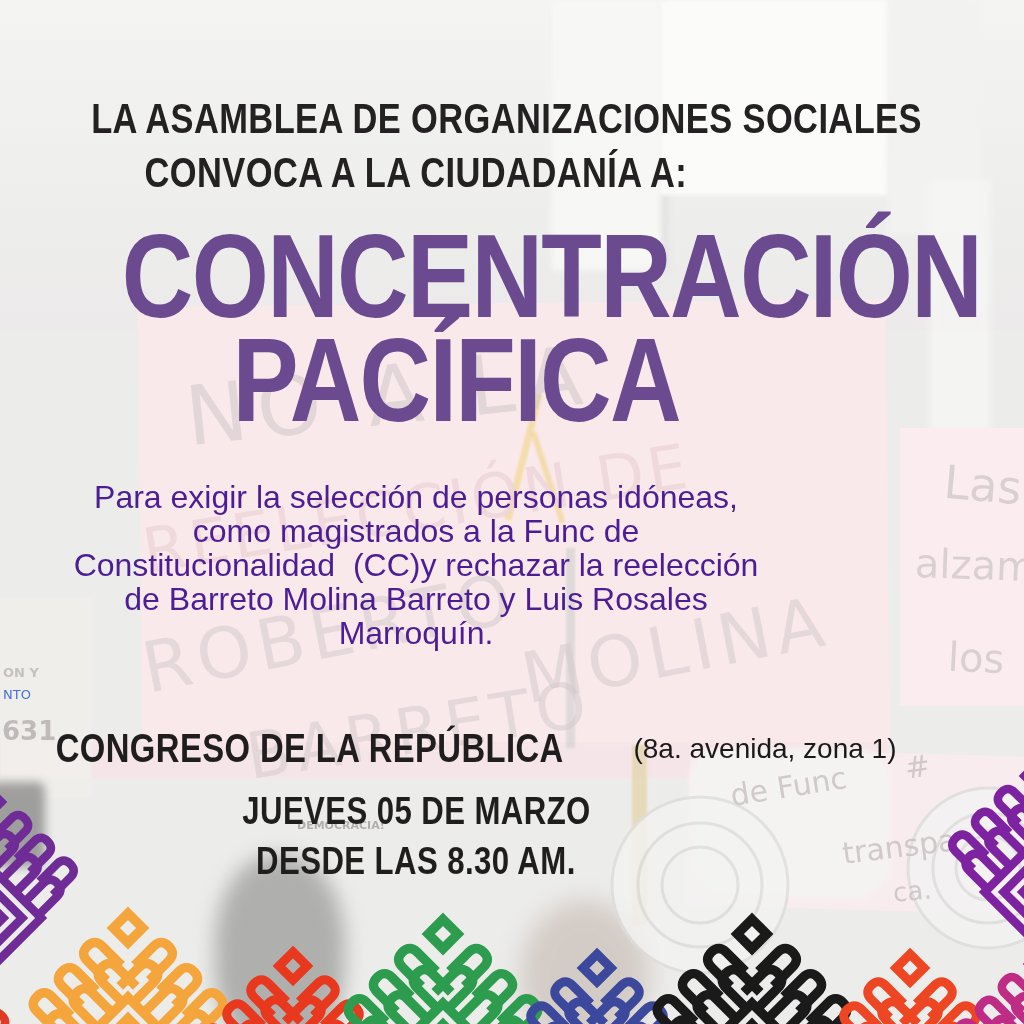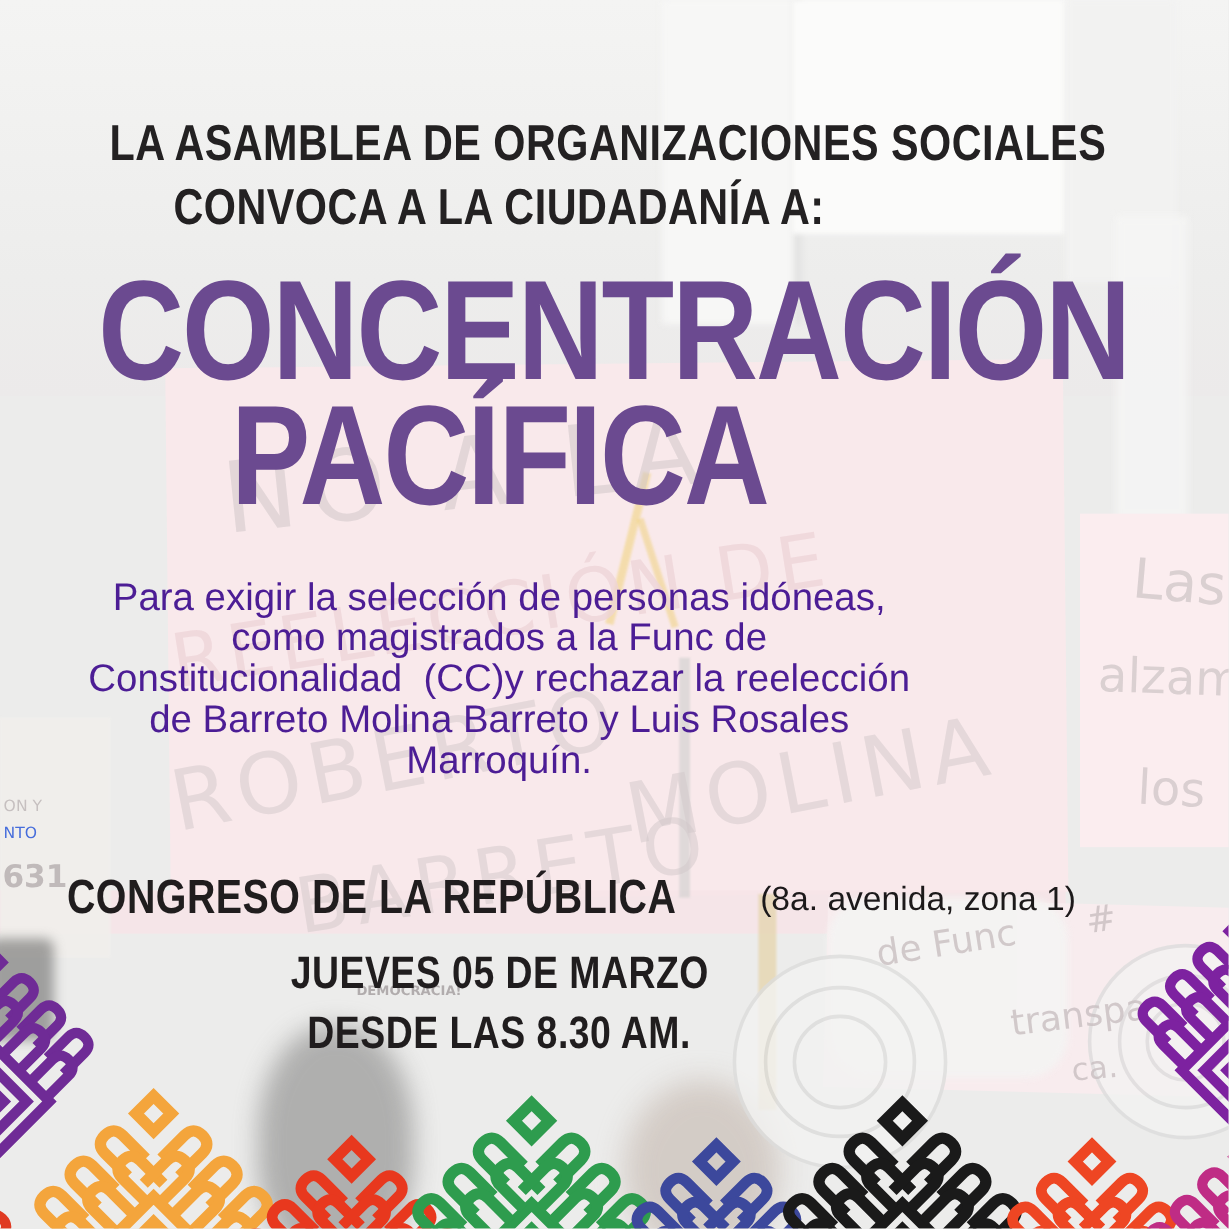--- a/index.html
+++ b/index.html
@@ -39,34 +39,34 @@
   .hw3{left:140px;top:598px;font-size:70px;transform:rotate(-11deg);opacity:.5;letter-spacing:6px;}
   .hw4{left:520px;top:615px;font-size:70px;transform:rotate(-11deg);opacity:.5;letter-spacing:6px;}
   .hw5{left:245px;top:698px;font-size:64px;transform:rotate(-9deg);opacity:.5;letter-spacing:6px;}
   .hw6{left:944px;top:462px;font-size:46px;transform:rotate(5deg);opacity:.8;}
   .hw7{left:915px;top:545px;font-size:40px;transform:rotate(2deg);opacity:.8;}
   .hw8{left:948px;top:638px;font-size:40px;transform:rotate(3deg);opacity:.8;}
   .hw9{left:730px;top:772px;font-size:30px;transform:rotate(-9deg);opacity:.8;color:#c9bfc1;}
   .hw10{left:842px;top:832px;font-size:30px;transform:rotate(-7deg);opacity:.8;color:#c9bfc1;}
   .hw11{left:893px;top:878px;font-size:26px;transform:rotate(-5deg);opacity:.8;color:#c9bfc1;}
   .hw12{left:905px;top:752px;font-size:30px;transform:rotate(-8deg);opacity:.8;color:#c9bfc1;}
-  .hw13{left:3px;top:666px;font-size:13px;opacity:.8;color:#bcb5b6;font-weight:normal;}
+  .hw13{left:3px;top:666px;font-size:13px;opacity:.8;color:#bcb5b6;font-weight:bold;}
   .hw14{left:3px;top:688px;font-size:13px;opacity:.8;color:#1d4ed8;font-weight:normal;}
   .hw15{left:2px;top:718px;font-size:26px;opacity:.8;color:#b5aeaf;font-weight:bold;}
   .hw16{left:297px;top:820px;font-size:11px;opacity:.8;color:#a39d9e;font-weight:bold;}
 
   
   .pattern{position:absolute;inset:0;z-index:3;pointer-events:none;}
 
   
   .txt{position:absolute;left:0;width:832px;text-align:center;z-index:4;color:#201d1e;}
   .cond{display:inline-block;transform:scaleX(.82);transform-origin:center;
         font-weight:bold;white-space:nowrap;letter-spacing:.5px;}
   .kicker{top:92px;font-size:42px;line-height:54px;color:#232122;}
-  .title{top:224px;font-size:118px;line-height:104px;color:#6b4a90;font-weight:bold;}
+  .title{top:224px;font-size:118px;line-height:104px;color:#6b4a90;font-weight:bold;margin-left:40px;}
   .title .cond{transform:scaleX(.84);letter-spacing:-2px;}
   .body{top:480px;font-size:32px;line-height:34px;color:#4c1d95;}
   .body span{white-space:pre-wrap;}
   .body .b{font-weight:normal;}
   .venue-row{top:726px;display:flex;align-items:center;gap:14px;}
   .venue-name{font-size:40px;}
   .venue-detail{font-size:28px;color:#1c191a;white-space:nowrap;}
   .date{top:790px;font-size:38px;}
   .time{top:840px;font-size:38px;}
 </style>

